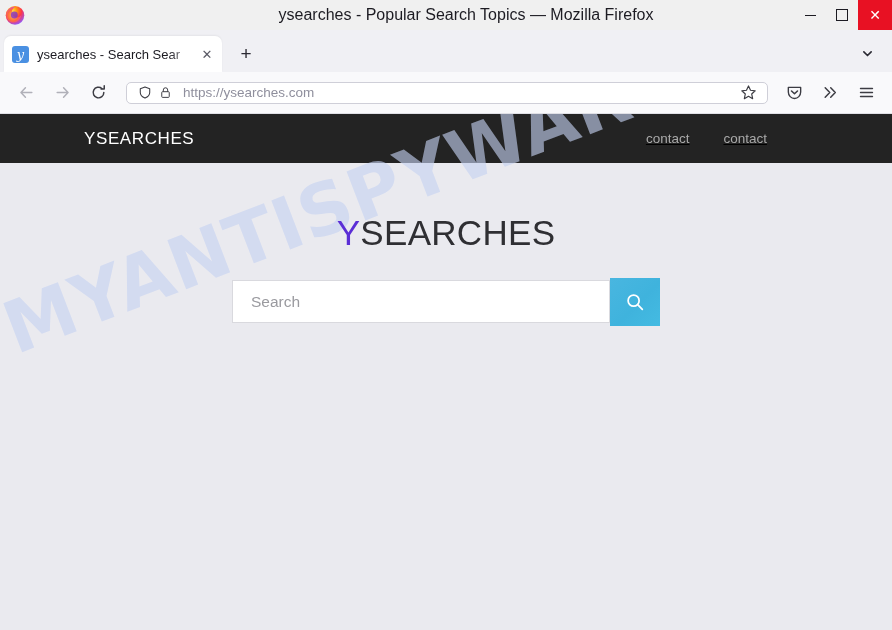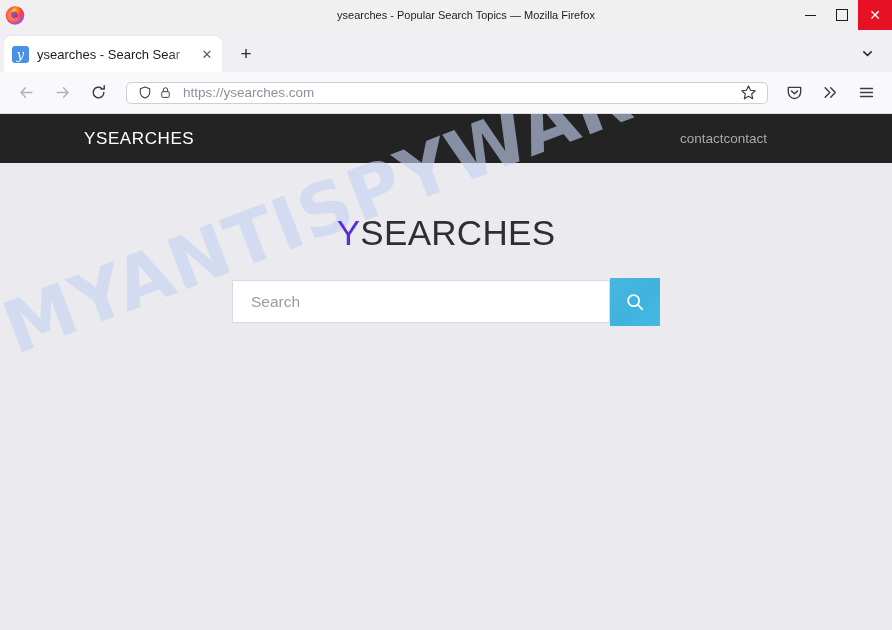--- a/index.html
+++ b/index.html
@@ -37,21 +37,21 @@
     width: 22px;
     height: 22px;
     margin-left: 4px;
     flex: 0 0 22px;
   }
   .titlebar-title {
     position: absolute;
     left: 0;
     right: 0;
     text-align: center;
-    font-size: 11px;
+    font-size: 16px;
     color: #1c1b22;
     line-height: 30px;
     pointer-events: none;
     white-space: nowrap;
     padding-left: 40px;
   }
   .wincontrols {
     margin-left: auto;
     display: flex;
     height: 30px;
@@ -237,21 +237,23 @@
     box-sizing: border-box;
   }
   .site-logo {
     color: #ffffff;
     font-size: 17px;
     letter-spacing: 0.6px;
   }
   .site-nav {
     margin-left: auto;
     display: flex;
+    gap: 34px;
     padding-right: 85px;
+    text-decoration: underline;
   }
   .site-nav a {
     color: #a9a9a9;
     font-size: 13.5px;
     text-decoration: none;
   }
 
   .hero {
     position: relative;
     z-index: 2;

